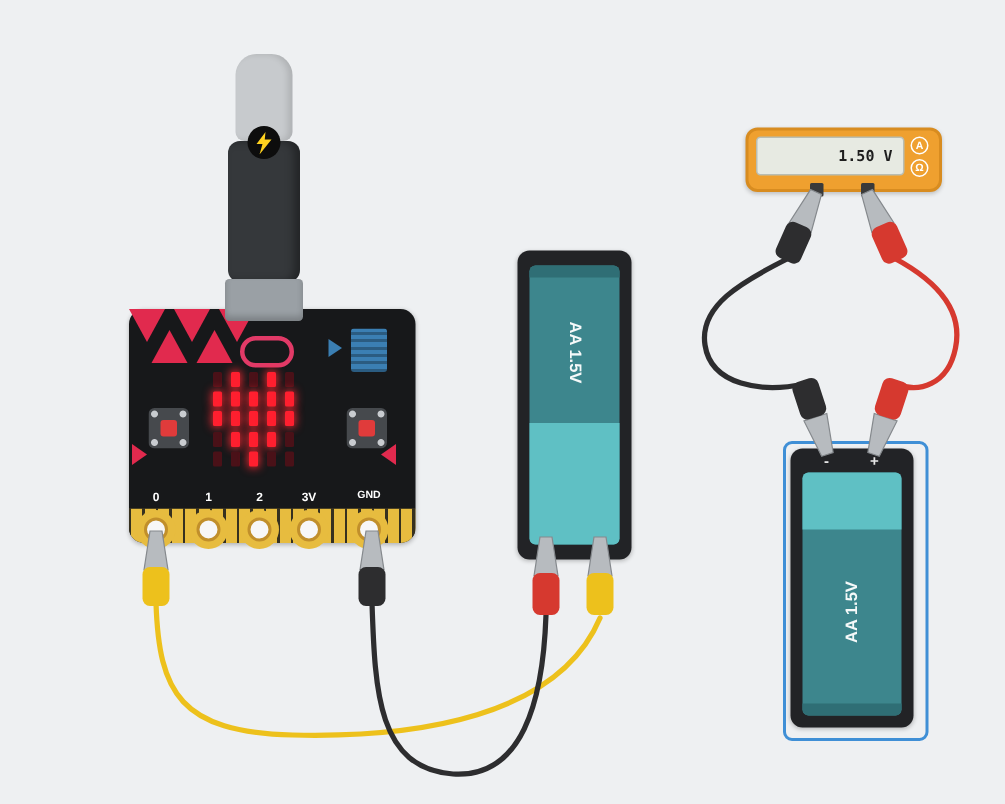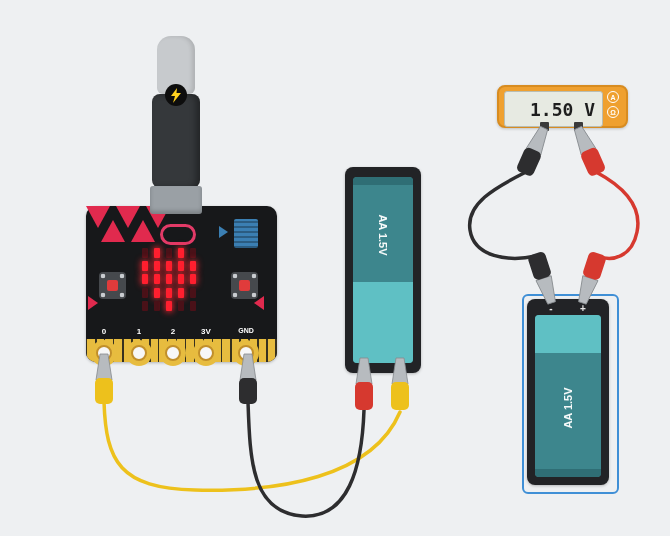--- a/index.html
+++ b/index.html
@@ -68,24 +68,24 @@
   .cell-label-1{left:383px;top:235px;transform:translate(-50%,-50%) rotate(90deg);}
   .cell-label-2{left:568px;top:408px;transform:translate(-50%,-50%) rotate(-90deg);}
   .term-sign{position:absolute;color:#e6e6e6;font-size:10px;font-weight:bold;z-index:3;
              transform:translate(-50%,-50%);}
   .selection-box{left:522px;top:294px;width:93px;height:196px;border:2px solid #3f8fd6;
                  border-radius:6px;z-index:5;}
 
   
   .mm-frame{left:497px;top:85px;width:131px;height:43px;background:#efa02f;border:2px solid #d88c20;
             border-radius:8px;box-sizing:border-box;box-shadow:0 1px 3px rgba(0,0,0,.2);}
-  .mm-display{left:504px;top:91px;width:99px;height:36px;background:#e7eae2;border:1px solid #b9bdb2;
+  .mm-display{left:504px;top:91px;width:99px;height:26px;background:#e7eae2;border:1px solid #b9bdb2;
               border-radius:3px;display:flex;align-items:center;justify-content:flex-end;
               padding-right:7px;box-sizing:border-box;z-index:3;
-              font-family:"DejaVu Sans Mono",monospace;font-weight:bold;font-size:18px;color:#1e1e1e;}
+              font-family:"DejaVu Sans Mono",monospace;font-weight:bold;font-size:10px;color:#1e1e1e;}
   .mm-mode{position:absolute;width:12px;height:12px;border:1.5px solid #fff;border-radius:50%;
            color:#fff;font-size:7px;line-height:12px;text-align:center;font-weight:bold;
            box-sizing:border-box;z-index:3;}
   .mm-mode-a{left:607px;top:91px;} .mm-mode-ohm{left:607px;top:106px;}
   .mm-terminal{position:absolute;width:9px;height:9px;background:#3a3a3a;border-radius:1px;z-index:3;}
 
   
   .wire-layer{left:0;top:0;z-index:40;pointer-events:none;}
 </style>
 </head>

